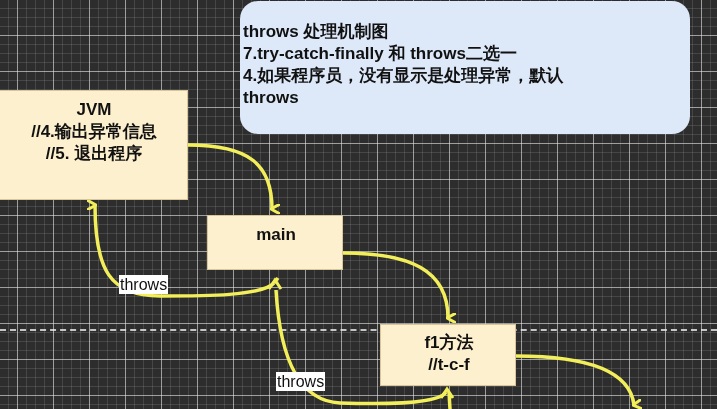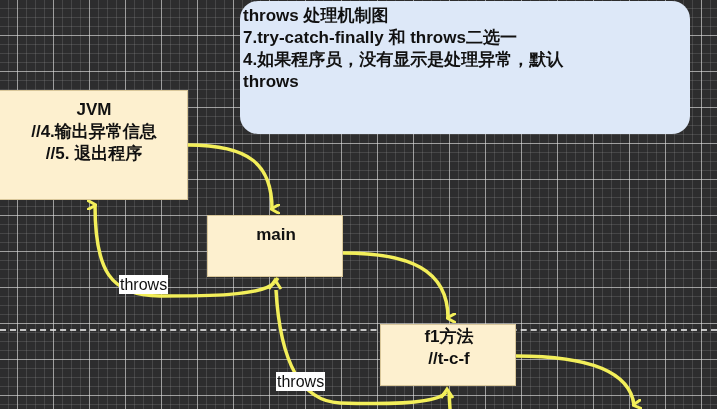--- a/index.html
+++ b/index.html
@@ -37,21 +37,21 @@
     }
     .note {
       position: absolute;
       left: 240px;
       top: 1px;
       width: 450px;
       height: 133px;
       background: #dde8f8;
       border-radius: 18px;
       box-sizing: border-box;
-      padding: 4px 0 0 3px;
+      padding: 20px 0 0 3px;
       color: #111;
       font-weight: bold;
       font-size: 17px;
       line-height: 22px;
     }
     .note div { white-space: nowrap; }
     .box {
       position: absolute;
       background: #fdf0cf;
       border: 1px solid #d9c79a;
@@ -60,26 +60,26 @@
       font-weight: bold;
       font-size: 17px;
       line-height: 22px;
     }
     .box div { white-space: nowrap; text-align: center; }
     .box-jvm {
       left: -2px; top: 90px; width: 190px; height: 110px;
       padding: 8px 0 0 2px;
     }
     .box-main {
-      left: 207px; top: 215px; width: 136px; height: 62px;
+      left: 207px; top: 215px; width: 136px; height: 55px;
       padding: 8px 0 0 2px;
     }
     .box-f1 {
       left: 380px; top: 324px; width: 136px; height: 62px;
-      padding: 1px 0 0 2px;
+      padding: 7px 0 0 2px;
     }
     .label {
       position: absolute;
       background: #ffffff;
       color: #111;
       font-size: 16px;
       line-height: 19px;
       padding: 0 1px;
     }
     .label-throws-1 { left: 119px; top: 275px; }

